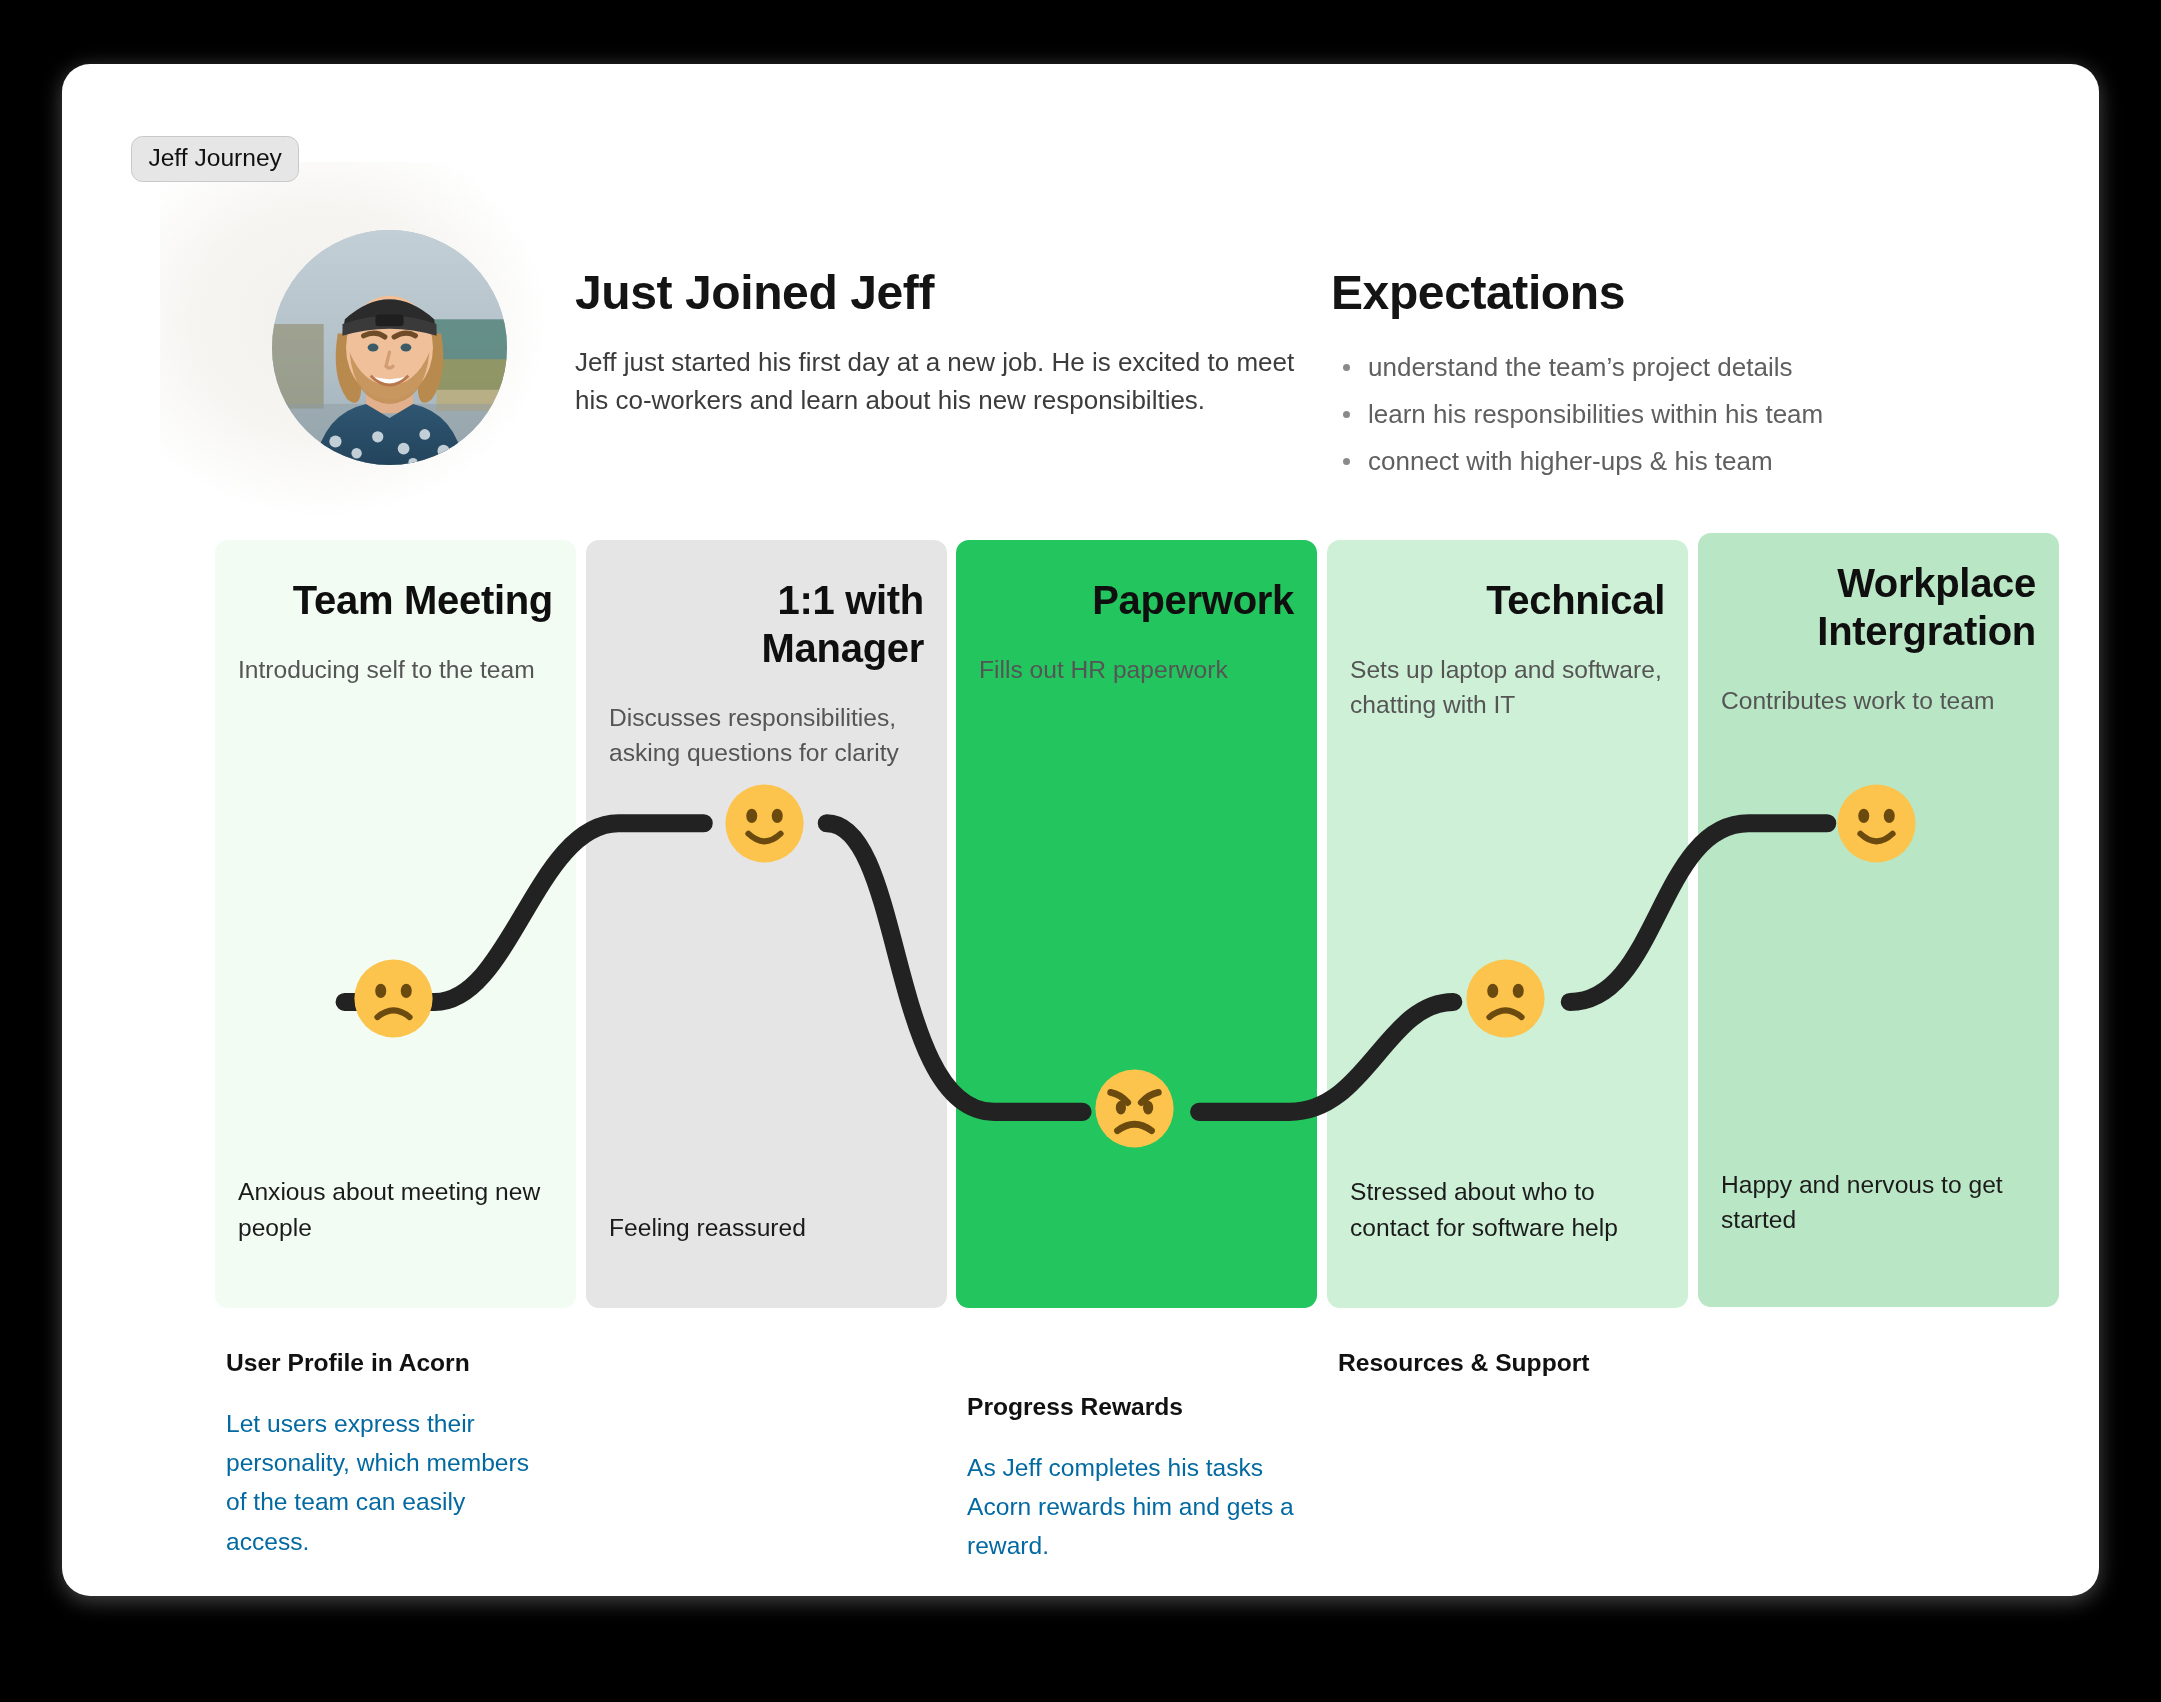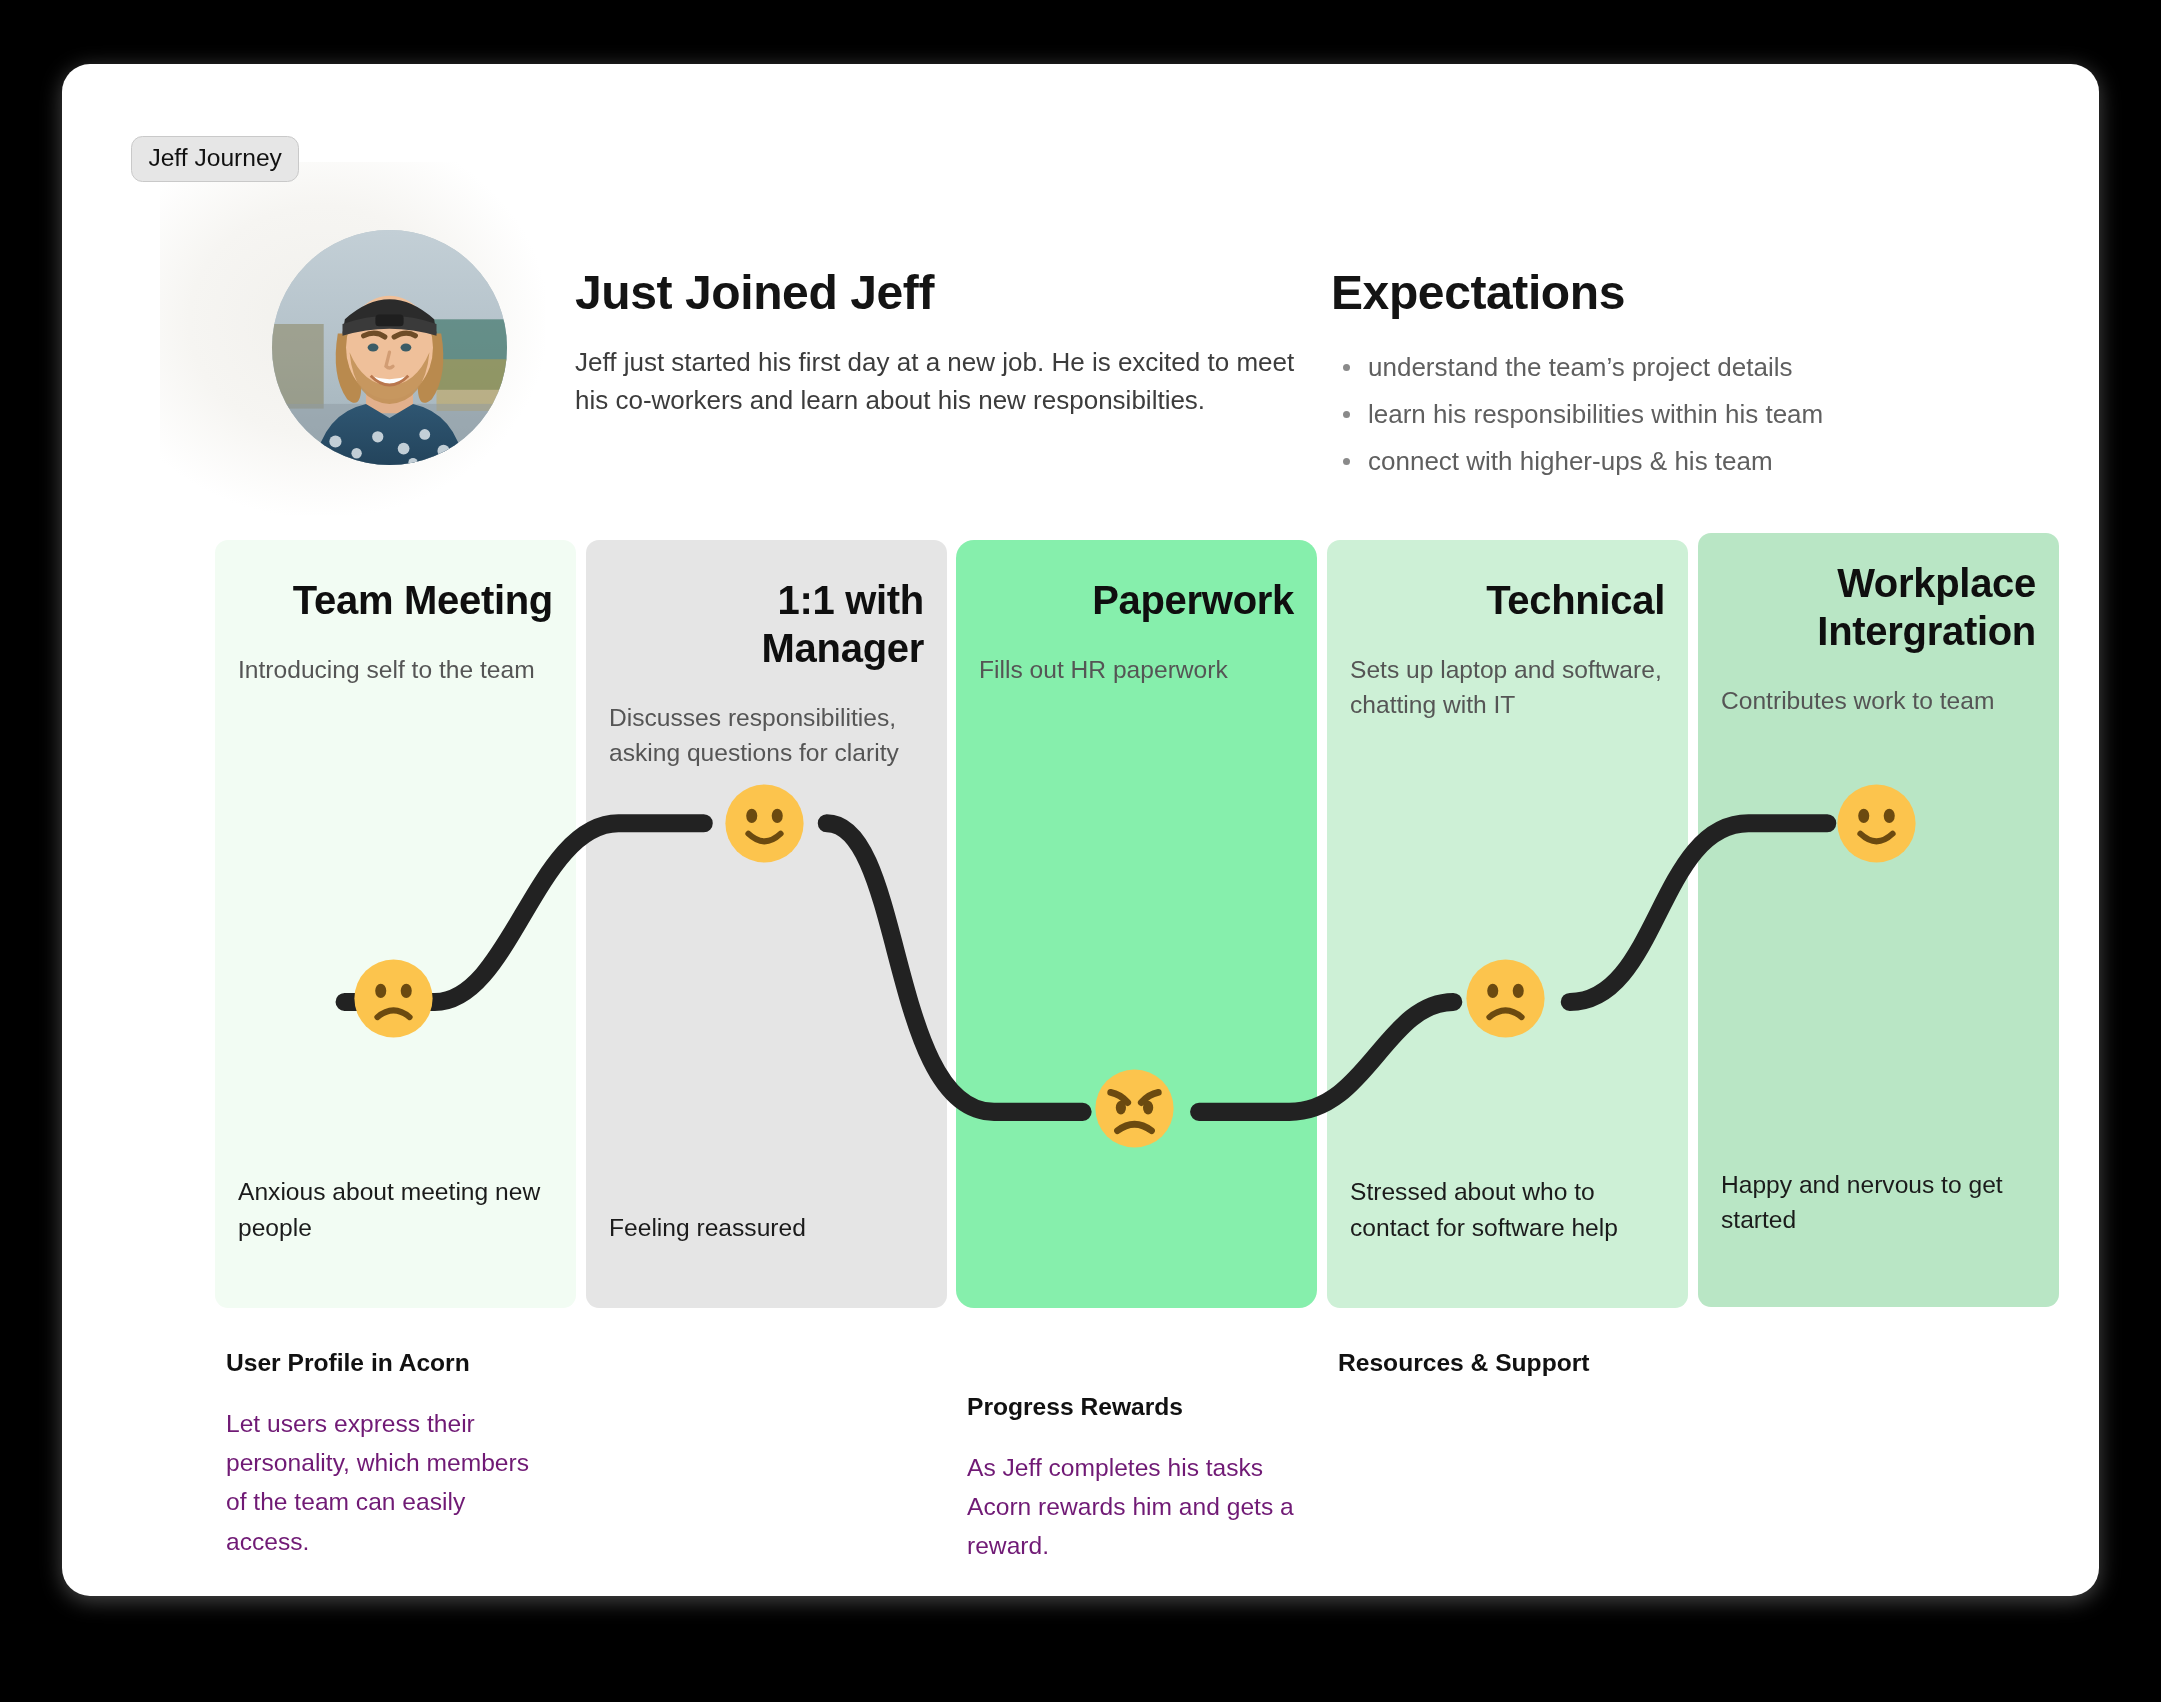--- a/index.html
+++ b/index.html
@@ -143,21 +143,21 @@
   .opps { position: absolute; left: 164px; top: 1284px; width: 1853px; }
   .opp { position: absolute; top: 0; }
   .opp-0 { left: 0px;    width: 328px; }
   .opp-1 { left: 741px;  width: 328px; margin-top: 44px; }
   .opp-2 { left: 1112px; width: 353px; }
   .opp-title {
     font-size: 24.6px; font-weight: bold; color: #111111; line-height: 1.2;
   }
   .opp-body {
     margin-top: 26px;
-    font-size: 24.6px; color: #701a75; line-height: 1.6;
+    font-size: 24.6px; color: #0369a1; line-height: 1.6;
   }
 </style>
 </head>
 <body>
 
 <div class="canvas">
   <div class="card">
 
     <div class="glow"></div>
 
@@ -238,21 +238,21 @@
       <div class="col col-0" style="background: rgb(242, 252, 243);">
         <div class="col-title">Team Meeting</div>
         <div class="col-desc">Introducing self to the team</div>
         <div class="col-feel">Anxious about meeting new people</div>
       </div>
       <div class="col col-1" style="background: #e5e5e5;">
         <div class="col-title">1:1 with Manager</div>
         <div class="col-desc">Discusses responsibilities, asking questions for clarity</div>
         <div class="col-feel">Feeling reassured</div>
       </div>
-      <div class="col col-2" style="background: #86efac; border-radius: 18px;">
+      <div class="col col-2" style="background: #22c55e;">
         <div class="col-title">Paperwork</div>
         <div class="col-desc">Fills out HR paperwork</div>
       </div>
       <div class="col col-3" style="background: rgb(205, 240, 214);">
         <div class="col-title">Technical</div>
         <div class="col-desc">Sets up laptop and software, chatting with IT</div>
         <div class="col-feel">Stressed about who to contact for software help</div>
       </div>
       <div class="col col-4 tall" style="background: rgb(185, 230, 197);">
         <div class="col-title">Workplace Intergration</div>

